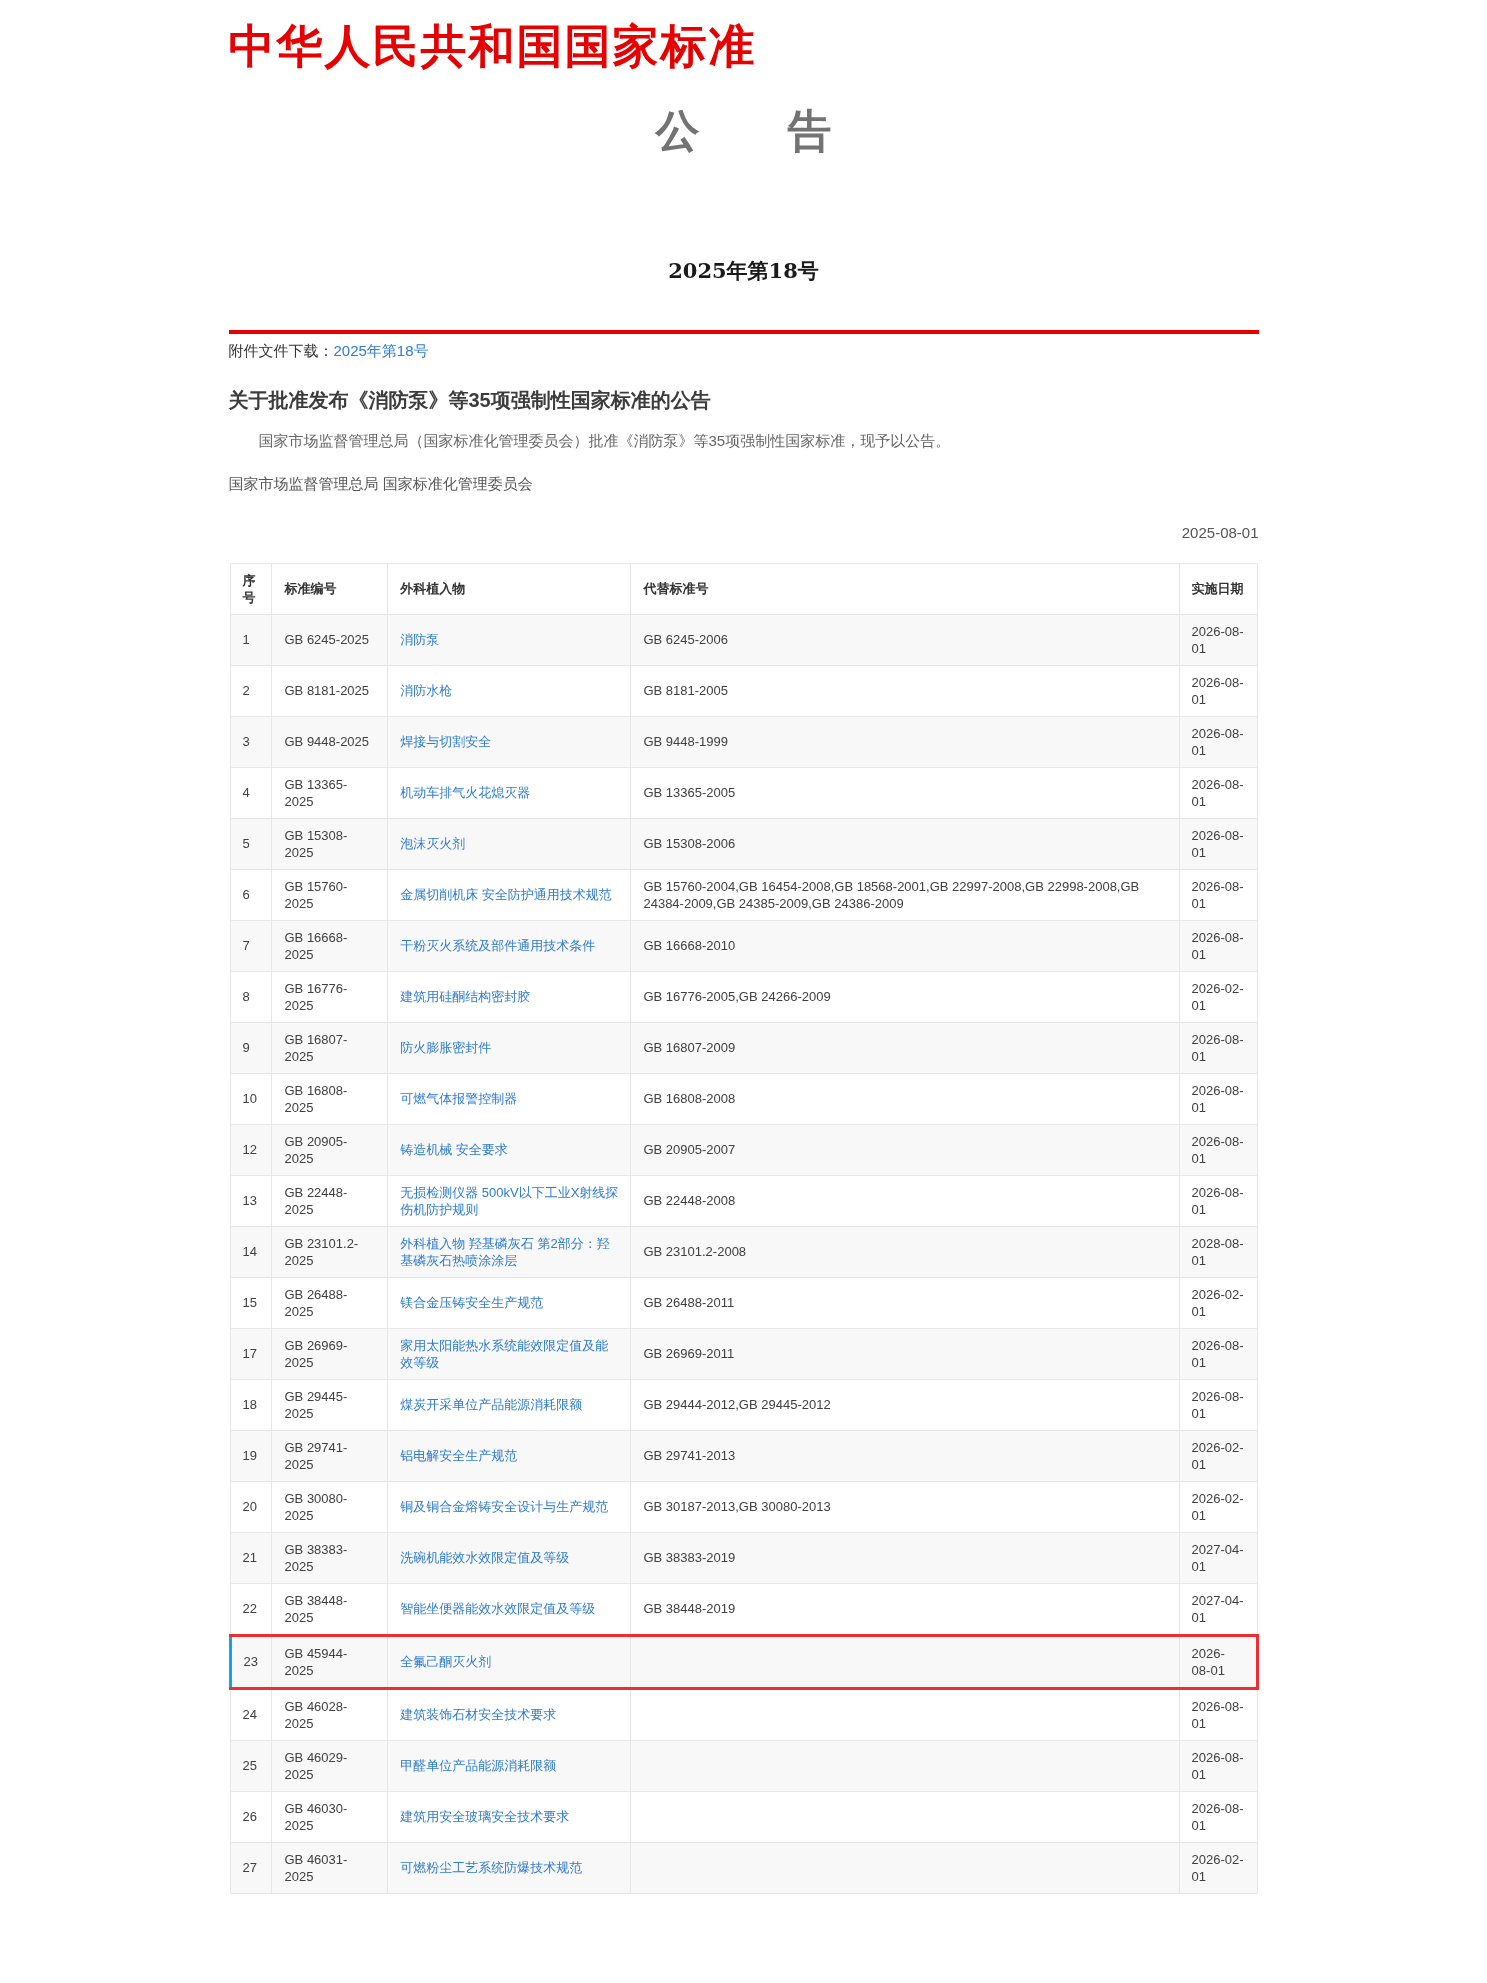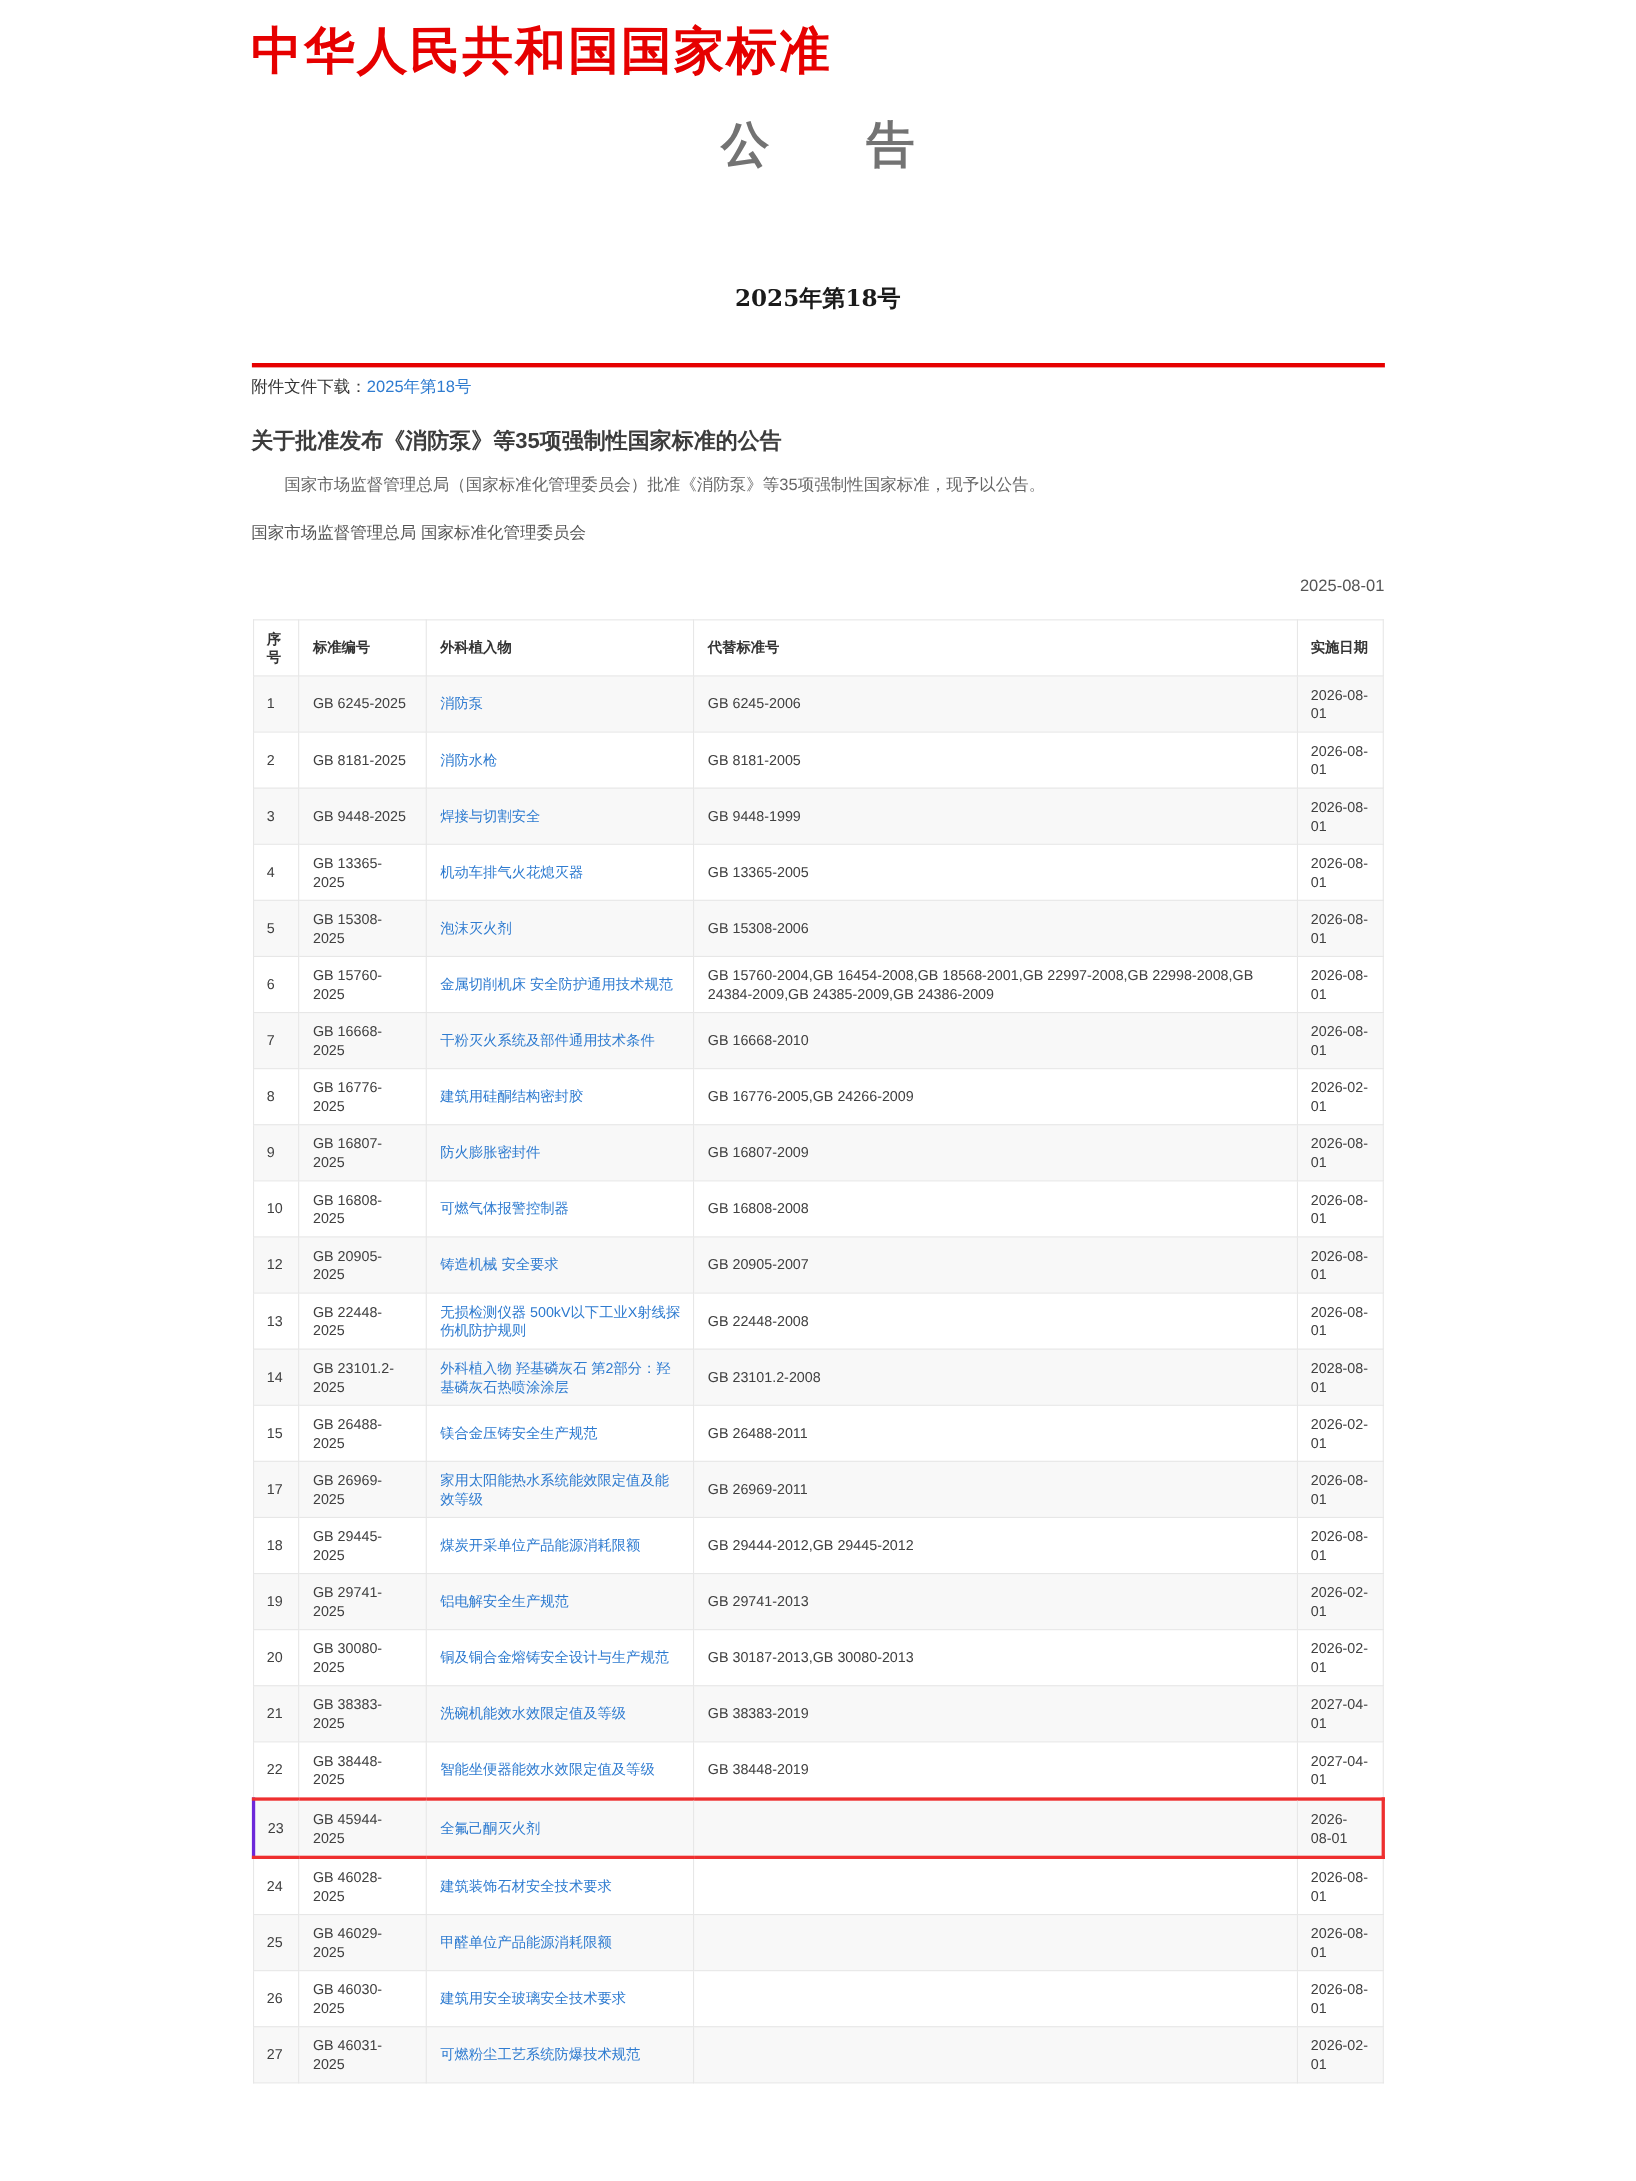--- a/index.html
+++ b/index.html
@@ -46,21 +46,21 @@
   table.standards { margin-top:22px; width:100%; border-collapse:collapse; font-size:13px; }
   table.standards th, table.standards td {
     border:1px solid #e7e7e7; padding:8px 12px; text-align:left;
     vertical-align:middle; line-height:17px; color:#404040;
     word-break:break-word;
   }
   table.standards th { font-weight:bold; color:#333; background:#fff; }
   table.standards tbody tr:nth-child(odd) { background:#f8f8f8; }
   table.standards td.name a { color:#2e7bd0; text-decoration:none; cursor:pointer; }
   table.standards tr.hl td { border-top:3px solid #ee2f2f; border-bottom:3px solid #ee2f2f; }
-  table.standards tr.hl td:first-child { border-left:3px solid #6d28d9; }
+  table.standards tr.hl td:first-child { border-left:3px solid #0ea5e9; }
   table.standards tr.hl td:last-child  { border-right:3px solid #ee2f2f; }
 </style>
 </head>
 <body>
 
 <div class="content">
 
   <h1 class="doc-title">中华人民共和国国家标准</h1>
 
   <div class="doc-subtitle">公　　告</div>

